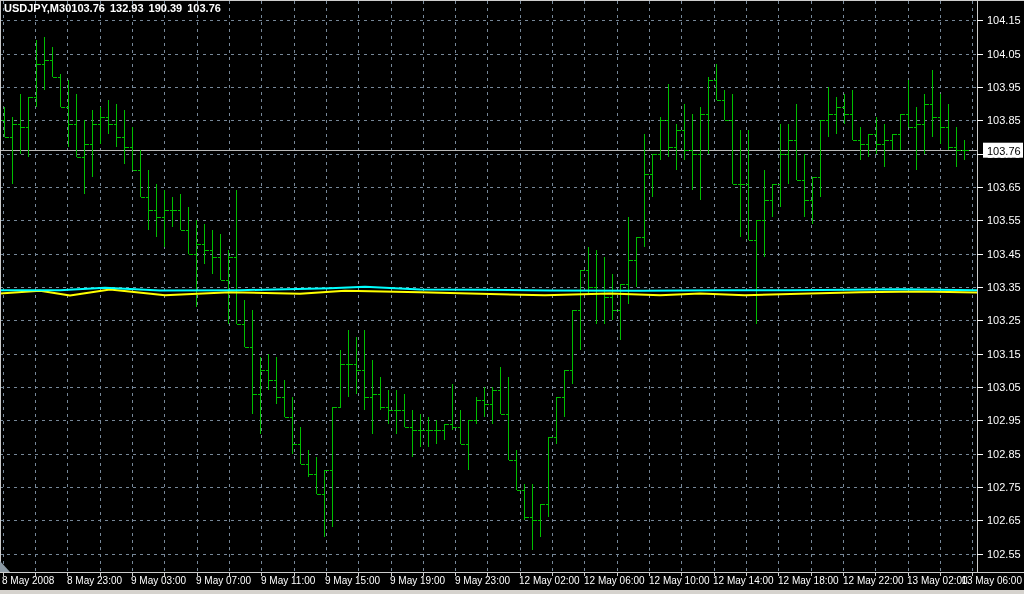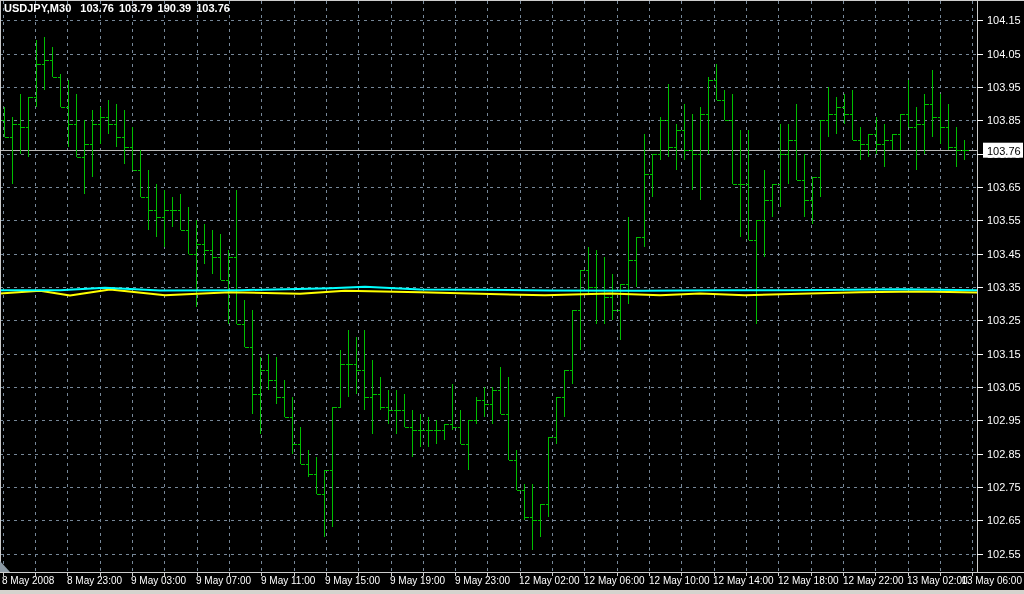--- a/index.html
+++ b/index.html
@@ -1,29 +1,29 @@
 <!DOCTYPE html>
 <html><head>
 <meta charset="utf-8">
 <style>
   html,body{margin:0;padding:0;background:#000;}
   .screen{position:relative;width:1024px;height:594px;background:#000;overflow:hidden;
           font-family:"Liberation Sans",sans-serif;}
   .chart-title{position:absolute;left:4px;top:2px;z-index:5;color:#fff;
                font-size:11px;font-weight:bold;white-space:nowrap;}
   .chart-title span{display:inline-block;}
-  .chart-title .sym{margin-right:9px;text-align:center;}
+  .chart-title .sym{text-align:center;}
   .chart-title .v{margin-right:5px;}
   svg text{font-family:"Liberation Sans",sans-serif;}
 </style>
 </head>
 <body>
 
 <div class="screen">
-  <div class="chart-title"><span class="sym">USDJPY,M30</span><span class="v">103.76</span><span class="v">103.79</span><span class="v">190.39</span><span class="v">103.76</span></div>
+  <div class="chart-title"><span class="sym">USDJPY,M30</span><span class="v">103.76</span><span class="v">132.93</span><span class="v">190.39</span><span class="v">103.76</span></div>
 
   <svg id="chart-svg" width="1024" height="594" viewBox="0 0 1024 594">
       <rect x="0" y="0" width="1024" height="594" fill="#000000"></rect>
       <line x1="3.0" y1="1" x2="3.0" y2="572" stroke="#778899" stroke-width="1" stroke-dasharray="3 4" shape-rendering="crispEdges"></line>
       <line x1="35.3" y1="1" x2="35.3" y2="572" stroke="#778899" stroke-width="1" stroke-dasharray="3 4" shape-rendering="crispEdges"></line>
       <line x1="67.7" y1="1" x2="67.7" y2="572" stroke="#778899" stroke-width="1" stroke-dasharray="3 4" shape-rendering="crispEdges"></line>
       <line x1="100.0" y1="1" x2="100.0" y2="572" stroke="#778899" stroke-width="1" stroke-dasharray="3 4" shape-rendering="crispEdges"></line>
       <line x1="132.3" y1="1" x2="132.3" y2="572" stroke="#778899" stroke-width="1" stroke-dasharray="3 4" shape-rendering="crispEdges"></line>
       <line x1="164.6" y1="1" x2="164.6" y2="572" stroke="#778899" stroke-width="1" stroke-dasharray="3 4" shape-rendering="crispEdges"></line>
       <line x1="197.0" y1="1" x2="197.0" y2="572" stroke="#778899" stroke-width="1" stroke-dasharray="3 4" shape-rendering="crispEdges"></line>

